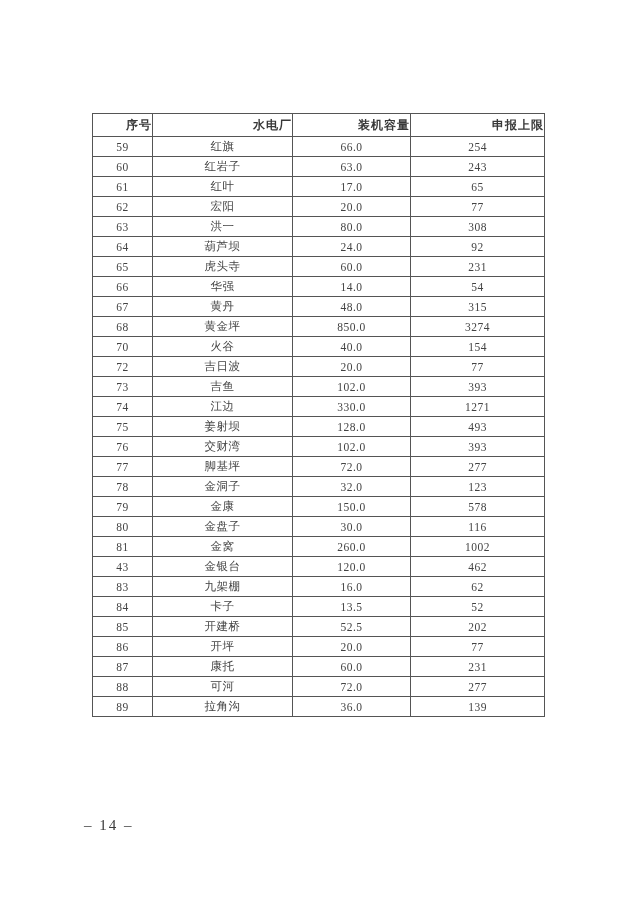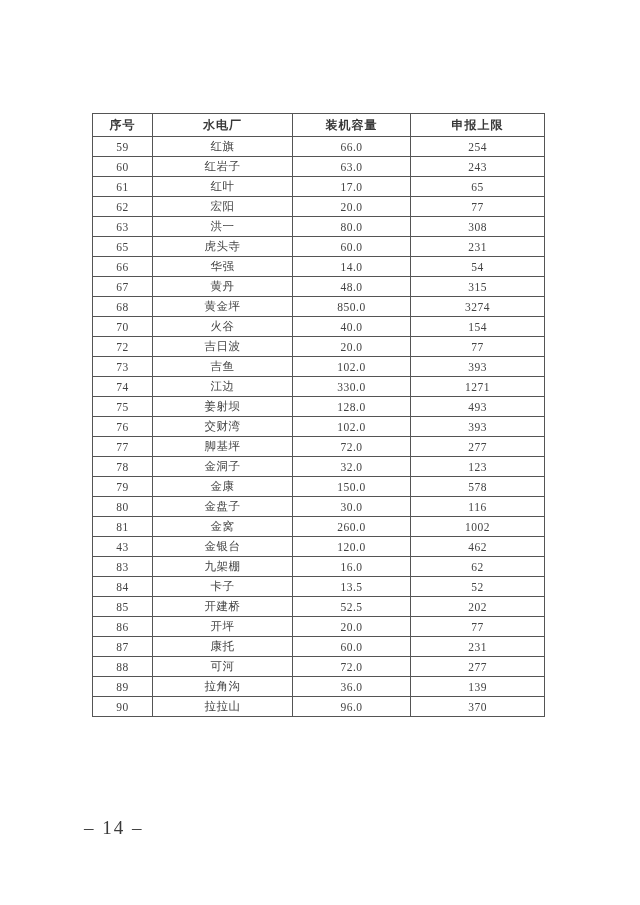--- a/index.html
+++ b/index.html
@@ -36,34 +36,35 @@
     overflow: hidden;
     white-space: nowrap;
   }
   table.data-table th {
     height: 22px;
     font-family: Liberation Sans, sans-serif;
     font-weight: bold;
     font-size: 12px;
     color: #383838;
     letter-spacing: 1px;
+    text-align: right;
   }
   table.data-table td {
     height: 19px;
     font-family: "Liberation Serif", serif;
     font-size: 11.5px;
     color: #434343;
     letter-spacing: 0.5px;
   }
   .page-number {
     position: absolute;
     left: 84px;
     top: 817px;
     font-family: "Liberation Serif", serif;
-    font-size: 19px;
+    font-size: 15px;
     color: #3a3a3a;
     letter-spacing: 2px;
   }
 </style>
 </head>
 <body>
 
 <div class="page">
 
   <table class="data-table">
@@ -106,20 +107,26 @@
           <td>20.0</td>
           <td>77</td>
         </tr>
         <tr>
           <td>63</td>
           <td>洪一</td>
           <td>80.0</td>
           <td>308</td>
         </tr>
         <tr>
+          <td>64</td>
+          <td>葫芦坝</td>
+          <td>24.0</td>
+          <td>92</td>
+        </tr>
+        <tr>
           <td>65</td>
           <td>虎头寺</td>
           <td>60.0</td>
           <td>231</td>
         </tr>
         <tr>
           <td>66</td>
           <td>华强</td>
           <td>14.0</td>
           <td>54</td>
@@ -243,24 +250,18 @@
           <td>可河</td>
           <td>72.0</td>
           <td>277</td>
         </tr>
         <tr>
           <td>89</td>
           <td>拉角沟</td>
           <td>36.0</td>
           <td>139</td>
         </tr>
-        <tr>
-          <td>90</td>
-          <td>拉拉山</td>
-          <td>96.0</td>
-          <td>370</td>
-        </tr>
       </tbody>
   </table>
 
   <div class="page-number">– 14 –</div>
 
 </div>
 
 </body></html>

